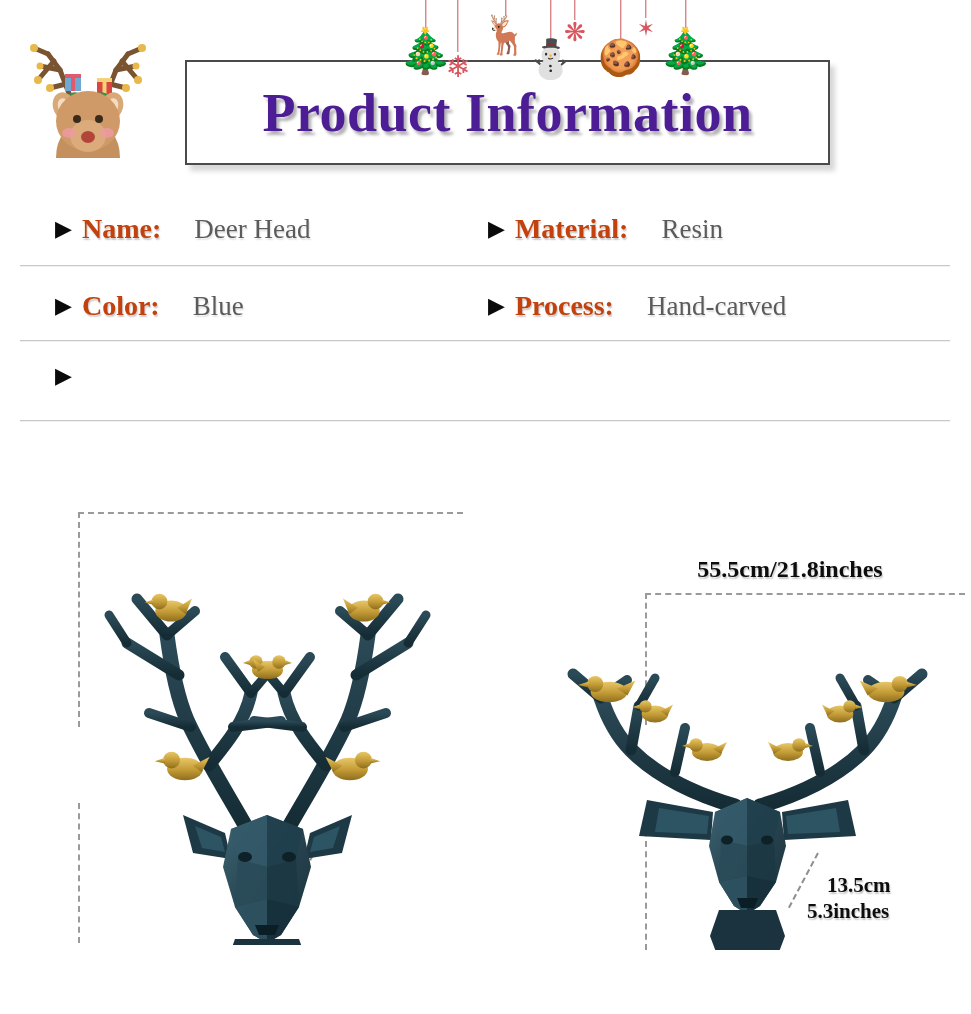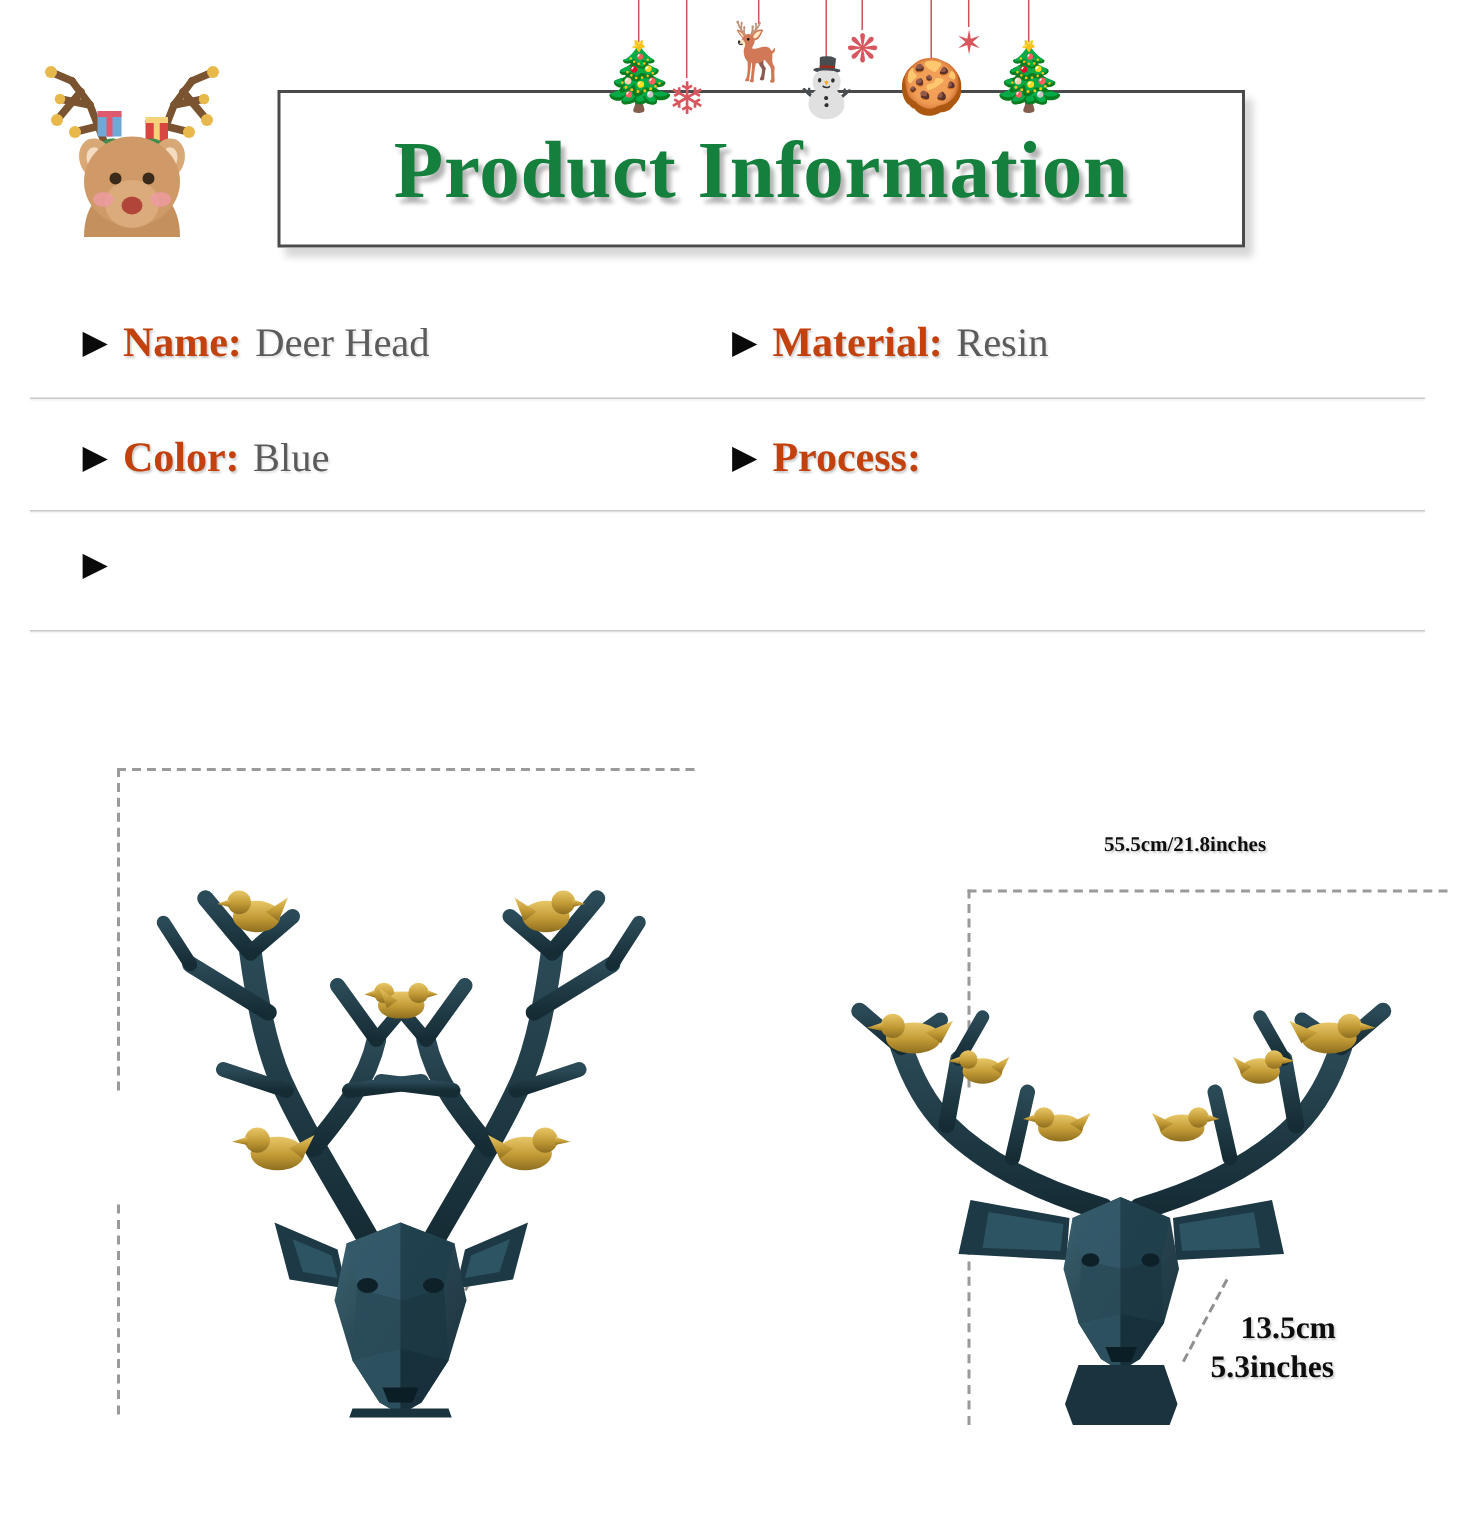--- a/index.html
+++ b/index.html
@@ -21,21 +21,21 @@
     position: absolute; left: 185px; top: 60px;
     width: 645px; height: 105px;
     border: 2px solid #4a4a4a;
     background: transparent;
     box-shadow: 5px 6px 5px rgba(0,0,0,0.16);
   }
   .title-text {
     position: absolute; left: 185px; top: 60px;
     width: 645px; height: 105px;
     display: flex; align-items: center; justify-content: center;
-    font-size: 54px; font-weight: bold; color: #15803d;
+    font-size: 54px; font-weight: bold; color: #4c1d95;
     letter-spacing: 0.5px;
     text-shadow: 3px 4px 3px rgba(0,0,0,0.30);
     white-space: nowrap;
   }
 
   .ornaments { position: absolute; left: 0; top: 0; width: 971px; height: 120px; }
   .orn { position: absolute; top: 0; }
   .orn .string {
     position: absolute; left: 50%; top: 0; width: 1.4px;
     background: #c9545a; transform: translateX(-50%);
@@ -53,20 +53,21 @@
     position: relative; top: -2px;
   }
   .spec-item .label {
     font-size: 28px; font-weight: bold; color: #c2410c;
     text-shadow: 1px 1.5px 1.5px rgba(0,0,0,0.22);
     margin-right: 9px;
   }
   .spec-item .value {
     font-size: 27px; color: #5b5b5b;
     text-shadow: 1px 1.5px 1.5px rgba(0,0,0,0.12);
+    margin-left: 24px;
   }
   .divider {
     position: absolute; left: 20px; width: 930px; height: 1px;
     background: #c8c8c8;
     box-shadow: 0 1px 1px rgba(0,0,0,0.07);
   }
 
   
   .panel { position: absolute; }
   .dim-top-label, .dim-side-label, .dim-diag-label {
@@ -206,20 +207,21 @@
         <span class="value">Resin</span>
       </div>
       <div class="spec-item" style="left: 55px; top: 85px;">
         <span class="bullet">▶</span>
         <span class="label">Color:</span>
         <span class="value">Blue</span>
       </div>
       <div class="spec-item" style="left: 488px; top: 85px;">
         <span class="bullet">▶</span>
         <span class="label">Process:</span>
+        <span class="value">Hand-carved</span>
       </div>
       <div class="spec-item" style="left: 55px; top: 160px;">
         <span class="bullet">▶</span>
       </div>
     </div>
 
   <div class="panel" style="left:0px; top:455px; width:490px; height:559px;">
 
     <div class="dash-h" style="left:78px; top:57px; width:385px;"></div>
     <div class="dash-v" style="left:78px; top:57px; height:215px;"></div>
@@ -330,21 +332,21 @@
 
         <path d="M160,424 L224,424 L234,452 L224,478 L160,478 L150,452 Z" fill="#1a333e"></path>
         <path d="M160,424 L192,424 L192,478 L160,478 L150,452 Z" fill="#26485720" fill-opacity="0.5"></path>
       </svg>
     </div>
 
   </div>
 
   <div class="panel" style="left:490px; top:455px; width:481px; height:559px;">
 
-    <div class="dim-top-label" style="left:130px; top:100px; width:340px; font-size:14px;text-align:center;">55.5cm/21.8inches</div>
+    <div class="dim-top-label" style="left:130px; top:100px; width:340px; font-size:24px;text-align:center;">55.5cm/21.8inches</div>
     <div class="dash-h" style="left:155px; top:138px; width:320px;"></div>
     <div class="dash-v" style="left:155px; top:138px; height:132px;"></div>
     <div class="dash-v" style="left:155px; top:355px; height:140px;"></div>
 
 
     <div class="dash-diag" style="left:327px; top:398px; height:62px; transform:rotate(28deg); transform-origin: top center;"></div>
     <div class="dim-diag-label" style="left:315px; top:418px; width:180px; font-size:21px; text-align:left;">
       <span style="padding-left:22px; display:inline-block;">13.5cm</span><br>
       <span style="padding-left:2px; display:inline-block;">5.3inches</span>
     </div>

